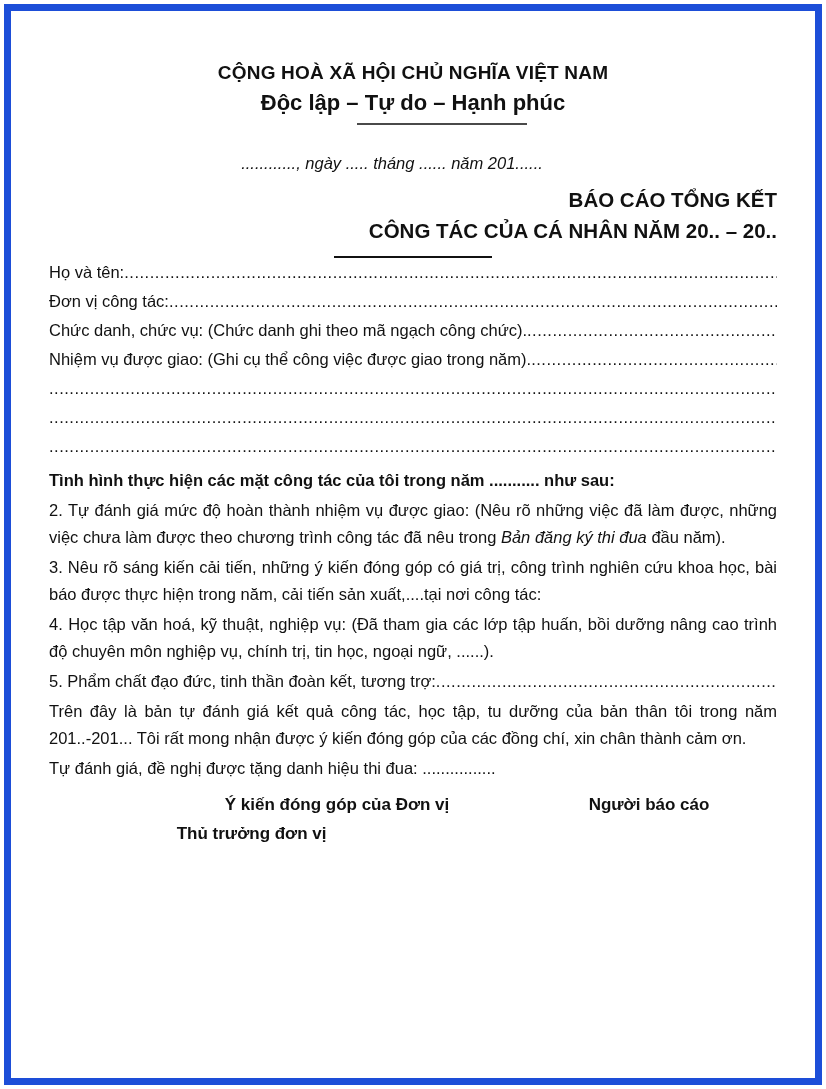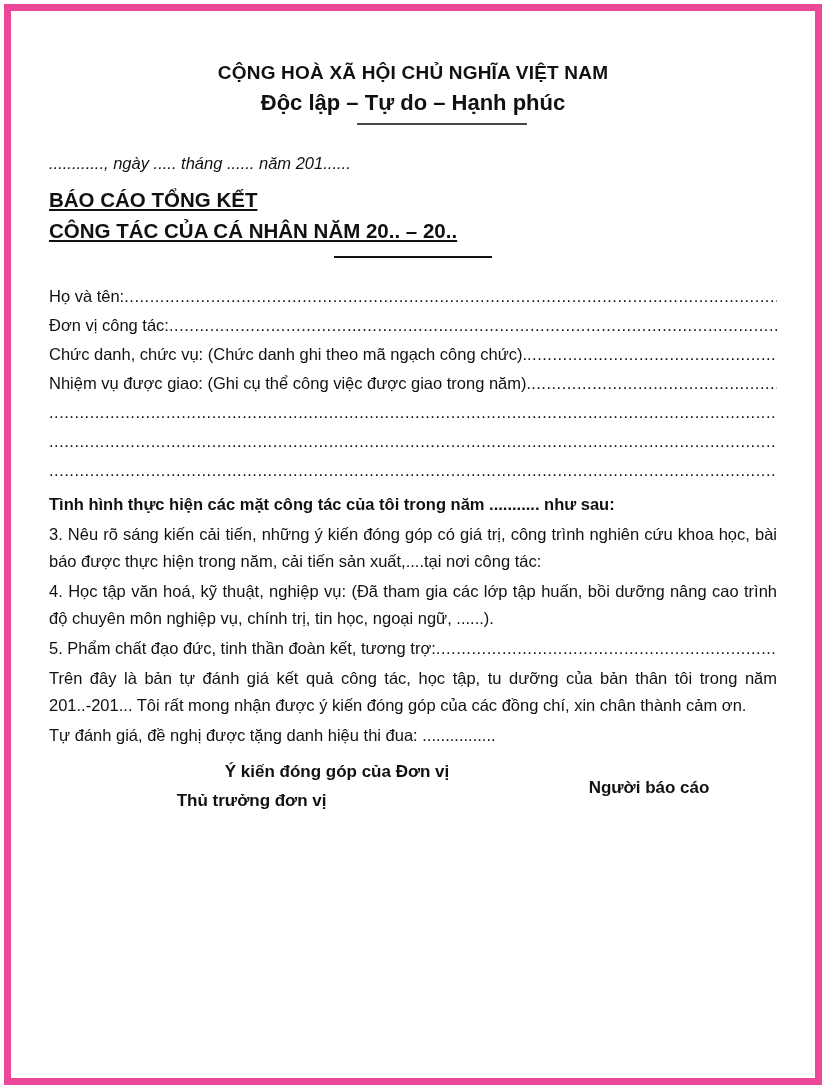--- a/index.html
+++ b/index.html
@@ -11,21 +11,21 @@
     width: 826px;
     height: 1089px;
     position: relative;
     font-family: "Liberation Sans", "DejaVu Sans", sans-serif;
     color: #111111;
     overflow: hidden;
   }
   .frame {
     position: absolute;
     left: 4px; top: 4px; right: 4px; bottom: 4px;
-    border: 7px solid #ec4899;
+    border: 7px solid #1d4ed8;
     background: #ffffff;
     box-sizing: border-box;
   }
   .content {
     position: absolute;
     left: 0; top: 0; right: 0; bottom: 0;
     padding: 50px 38px 0 38px;
     box-sizing: border-box;
   }
   
@@ -46,38 +46,38 @@
     width: 170px;
     border-top: 2px solid #4a4a4a;
     margin: 7px auto 0 auto;
     transform: translateX(29px);
   }
   
   .date-line {
     margin-top: 27px;
     font-size: 16.5px;
     font-style: italic;
-    text-align: left;
+    text-align: center;
     padding-right: 42px;
     line-height: 22px;
   }
   
-  .doc-title { text-align: left; margin-top: 10px; text-decoration: underline; }
+  .doc-title { text-align: right; margin-top: 10px; }
   .title-line {
     font-size: 20.5px;
     font-weight: bold;
     line-height: 31px;
   }
   .divider2 {
     width: 158px;
     border-top: 2px solid #111111;
     margin: 10px auto 0 auto;
   }
   
-  .form-fields { margin-top: 24px; }
+  .form-fields { }
   .field {
     display: flex;
     font-size: 16.5px;
     line-height: 29px;
     white-space: nowrap;
   }
   .field .label { flex: 0 0 auto; }
   .dots-fill {
     flex: 1 1 auto;
     overflow: hidden;
@@ -131,21 +131,21 @@
     transform: translateX(-50%);
     white-space: nowrap;
     line-height: 20px;
   }
   .sig-left-line2 {
     margin-top: 9px;
     transform: translateX(-48px);
   }
   .sig-right {
     position: absolute;
-    left: 600px; top: 16px;
+    left: 600px; top: 0;
     transform: translateX(-50%);
     white-space: nowrap;
     line-height: 20px;
   }
 </style>
 </head>
 <body>
 
 <div class="frame">
   <div class="content">
@@ -182,20 +182,21 @@
         <span class="dots-fill">........................................................................................................................................................................................................................</span>
       </div>
       <div class="dot-row">........................................................................................................................................................................................................................</div>
       <div class="dot-row">........................................................................................................................................................................................................................</div>
       <div class="dot-row">........................................................................................................................................................................................................................</div>
     </div>
 
     <div class="section-heading">Tình hình thực hiện các mặt công tác của tôi trong năm ...........  như sau:</div>
 
 
+    <p class="item"><span>2. Tự đánh giá mức độ hoàn thành nhiệm vụ được giao: (Nêu rõ những việc đã làm được, những việc chưa làm được theo chương trình công tác đã nêu trong </span><span class="italic">Bản đăng ký thi đua</span><span> đầu năm).</span></p>
 
     <p class="item">3. Nêu rõ sáng kiến cải tiến, những ý kiến đóng góp có giá trị, công trình nghiên cứu khoa học, bài báo được thực hiện trong năm, cải tiến sản xuất,....tại nơi công tác:</p>
 
     <p class="item">4. Học tập văn hoá, kỹ thuật, nghiệp vụ: (Đã tham gia các lớp tập huấn, bồi dưỡng nâng cao trình độ chuyên môn nghiệp vụ, chính trị, tin học, ngoại ngữ, ......).</p>
 
     <p class="item-flex">
       <span class="label">5. Phẩm chất đạo đức, tinh thần đoàn kết, tương trợ:</span>
       <span class="dots-fill">........................................................................................................................................................................................................................</span>
     </p>
 

